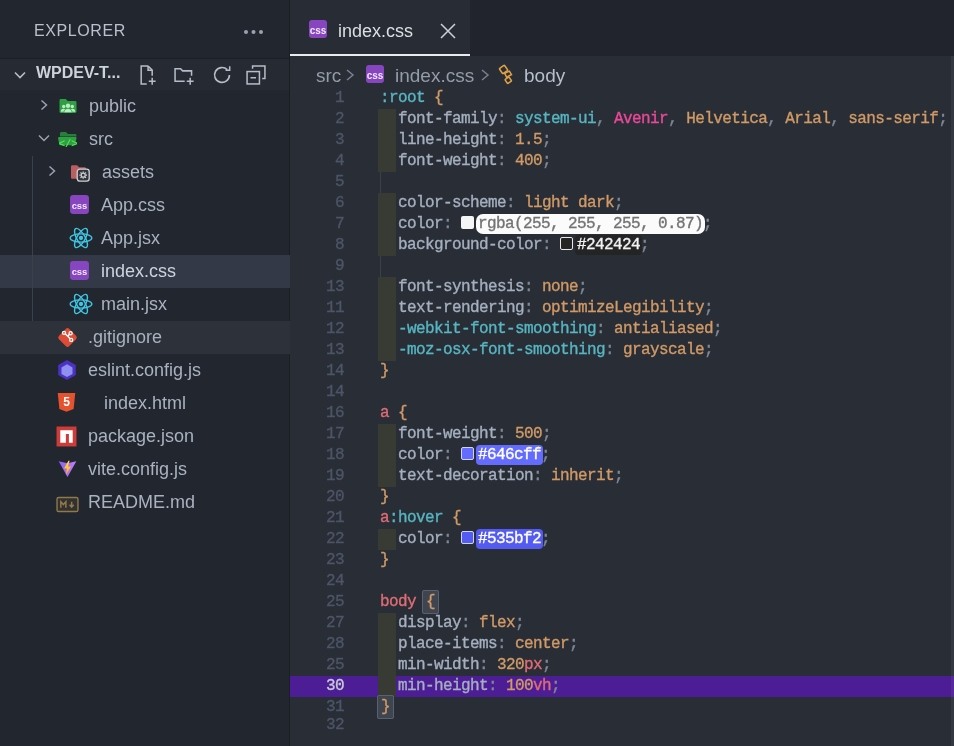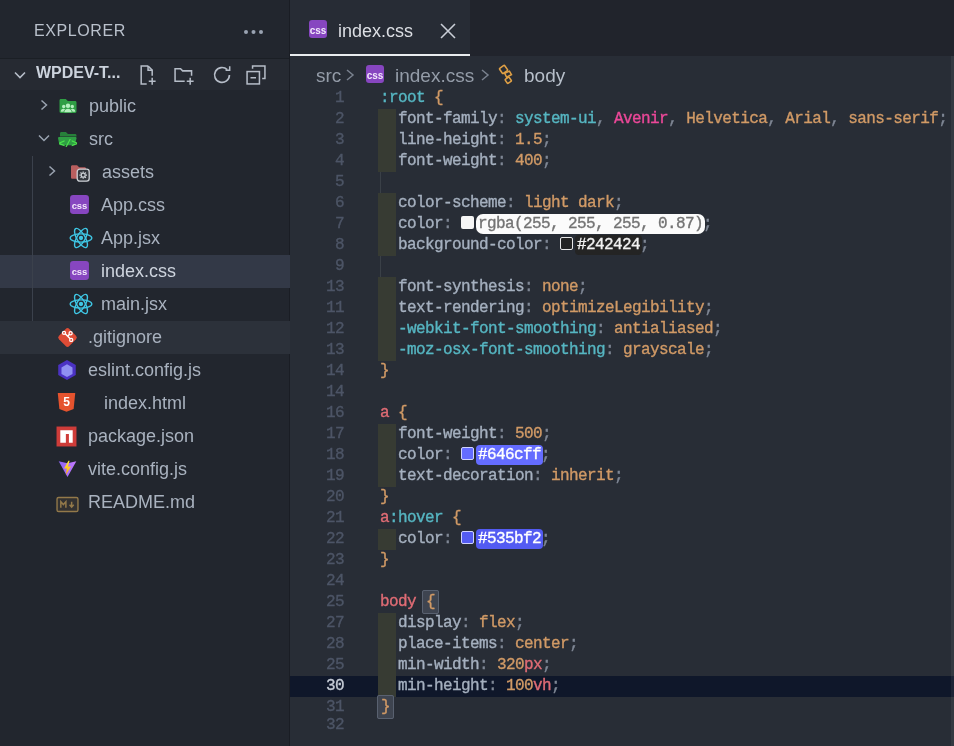--- a/index.html
+++ b/index.html
@@ -36,21 +36,21 @@
 #tab1 .underline { position:absolute; left:0; bottom:0; width:180px; height:2.5px;
   background:#e9ecef; }
 #crumbs { position:absolute; left:290px; top:56px; width:664px; height:32px;
   background:#282d36; font-size:19px; color:#949ca8; }
 #crumbs span { position:absolute; top:9px; line-height:21px; }
 
 #code { position:absolute; left:290px; top:88px; width:664px;
   font-family:"Liberation Mono", monospace; font-size:16px; letter-spacing:-0.6px;
   -webkit-text-stroke:0.35px currentColor; }
 .ln { position:relative; height:21px; line-height:21px; width:664px; white-space:pre; }
-.ln.cur { background:#0f172a; }
+.ln.cur { background:#4c1d95; }
 .num { display:inline-block; width:54px; text-align:right; color:#4d5566;
   vertical-align:top; }
 .num.b { color:#c6ccd6; }
 .txt { display:inline-block; margin-left:36px; vertical-align:top; }
 .ib { display:inline-block; width:18px; margin-left:-2px; margin-right:2px; height:21px;
   vertical-align:top; background:#373b33; }
 .ig { position:absolute; left:90px; top:0; height:21px; width:1px; background:#3a4047; }
 .p { color:#a5b0bf; }  
 .o { color:#d19a66; }  
 .t { color:#56b6c2; }  

